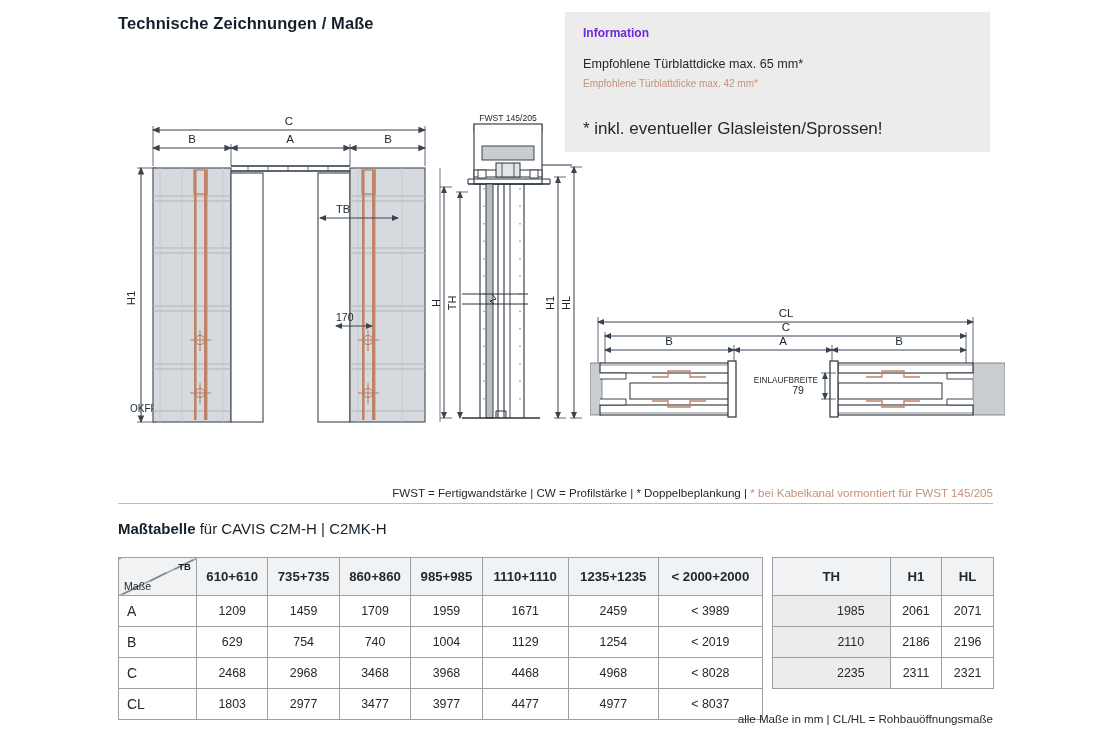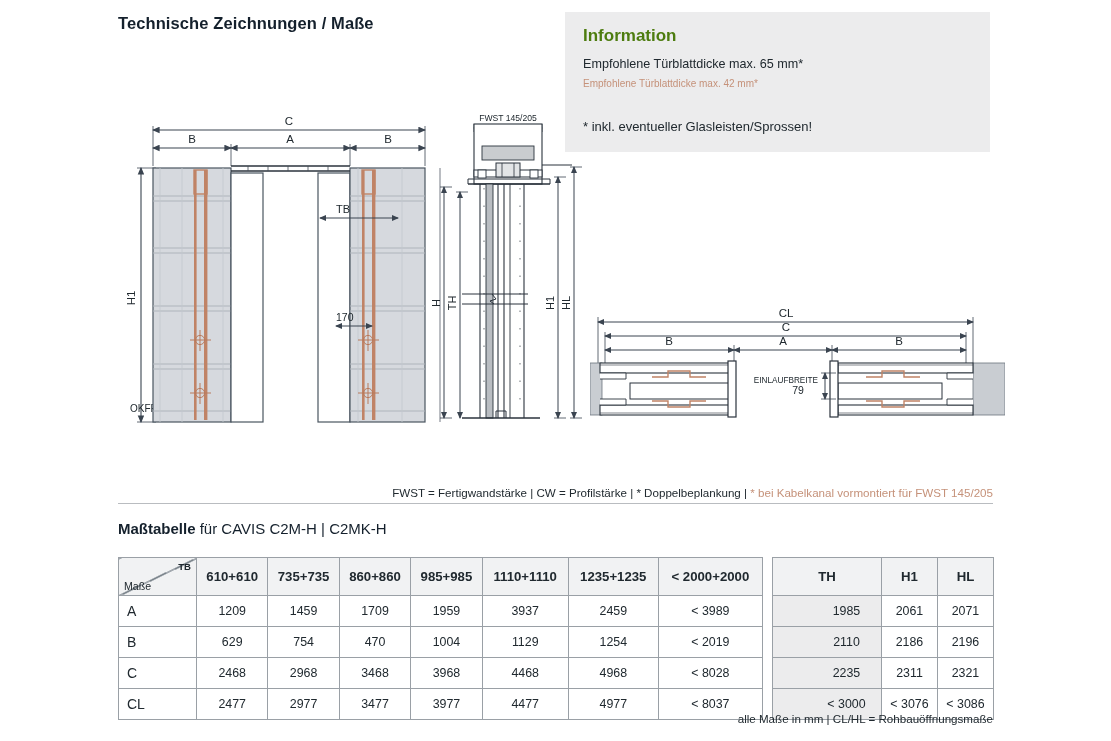--- a/index.html
+++ b/index.html
@@ -30,33 +30,33 @@
 
   
   .info-box {
     position: absolute;
     left: 565px; top: 12px;
     width: 425px; height: 140px;
     background: #ececed;
   }
   .info-title {
     position: absolute; left: 18px; top: 14px;
-    font-size: 17px; font-weight: bold; color: #4d7c0f;
+    font-size: 12px; font-weight: bold; color: #6d28d9;
   }
   .info-line1 {
     position: absolute; left: 18px; top: 45px;
     font-size: 12.6px; color: #20292f;
   }
   .info-line2 {
     position: absolute; left: 18px; top: 66px;
     font-size: 10px; color: #c59179;
   }
   .info-line3 {
     position: absolute; left: 18px; top: 107px;
-    font-size: 13px; color: #20292f;
+    font-size: 17px; color: #20292f;
   }
 
   
   .drawing {
     position: absolute;
   }
   .dwg-left   { left: 108px; top: 108px; width: 340px; height: 325px; }
   .dwg-mid    { left: 432px; top: 108px; width: 160px; height: 325px; }
   .dwg-plan   { left: 590px; top: 295px; width: 415px; height: 140px; }
 
@@ -469,47 +469,47 @@
         <th>&lt; 2000+2000</th>
       </tr>
     </thead>
     <tbody>
       <tr>
         <td>A</td>
         <td>1209</td>
         <td>1459</td>
         <td>1709</td>
         <td>1959</td>
-        <td>3937</td>
+        <td>1671</td>
         <td>2459</td>
         <td>&lt; 3989</td>
       </tr>
       <tr>
         <td>B</td>
         <td>629</td>
         <td>754</td>
-        <td>470</td>
+        <td>740</td>
         <td>1004</td>
         <td>1129</td>
         <td>1254</td>
         <td>&lt; 2019</td>
       </tr>
       <tr>
         <td>C</td>
         <td>2468</td>
         <td>2968</td>
         <td>3468</td>
         <td>3968</td>
         <td>4468</td>
         <td>4968</td>
         <td>&lt; 8028</td>
       </tr>
       <tr>
         <td>CL</td>
-        <td>2477</td>
+        <td>1803</td>
         <td>2977</td>
         <td>3477</td>
         <td>3977</td>
         <td>4477</td>
         <td>4977</td>
         <td>&lt; 8037</td>
       </tr>
     </tbody>
   </table>
 
@@ -530,23 +530,18 @@
       <tr>
         <td>2110</td>
         <td>2186</td>
         <td>2196</td>
       </tr>
       <tr>
         <td>2235</td>
         <td>2311</td>
         <td>2321</td>
       </tr>
-      <tr>
-        <td>&lt; 3000</td>
-        <td>&lt; 3076</td>
-        <td>&lt; 3086</td>
-      </tr>
     </tbody>
   </table>
 
   <div class="footer-note">alle Maße in mm | CL/HL = Rohbauöffnungsmaße</div>
 
 </div>
 
 </body></html>

